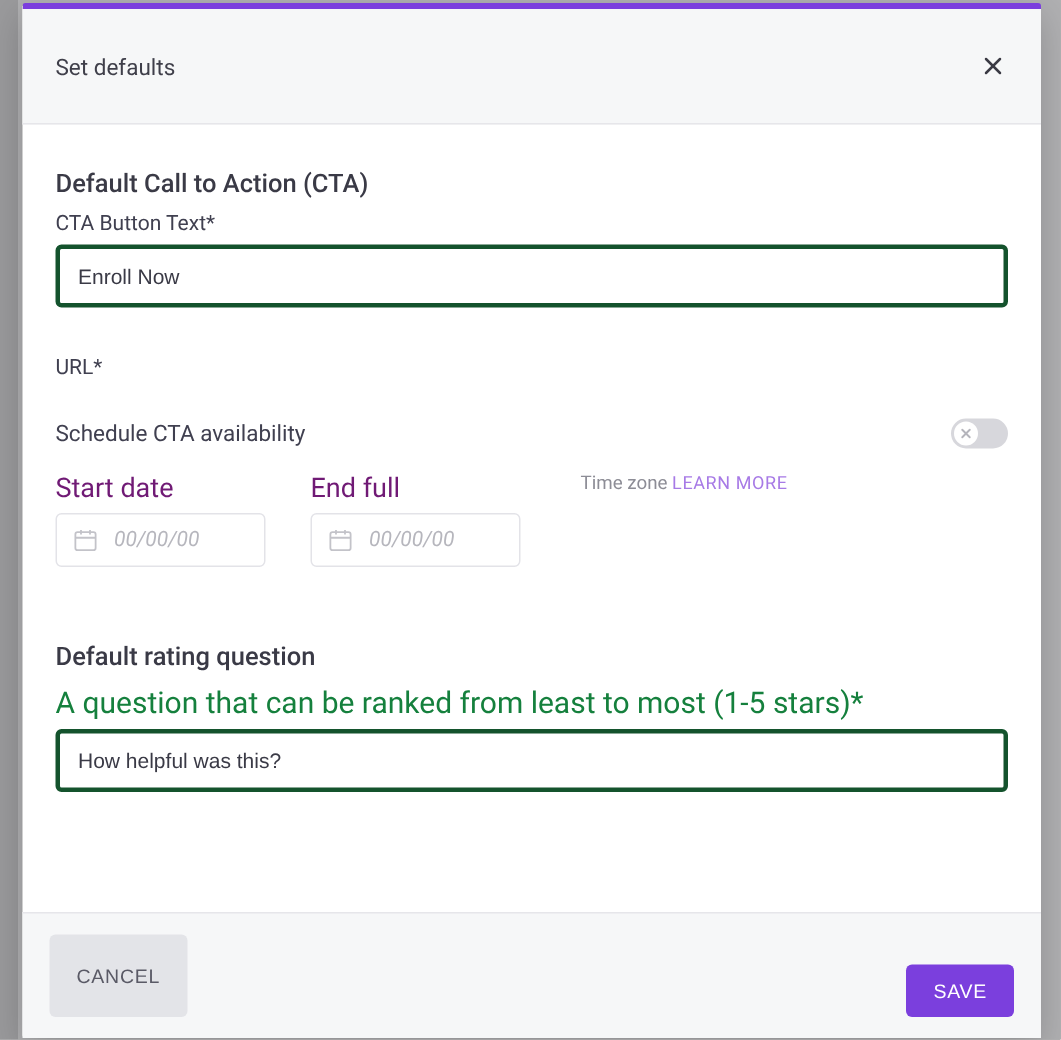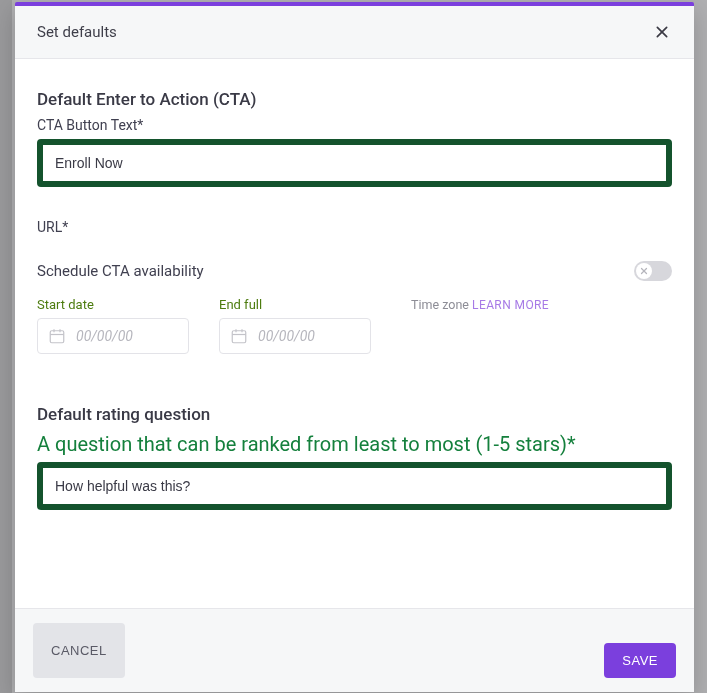--- a/index.html
+++ b/index.html
@@ -22,23 +22,23 @@
     background: #ffffff;
     border-top: 4px solid #7b3fdd;
     box-shadow: 0 8px 24px rgba(0,0,0,.2);
     display: flex;
     flex-direction: column;
     border-radius: 2px;
   }
   .modal-header {
     background: #f6f7f8;
     border-bottom: 1px solid #e6e6ea;
-    padding: 16px 22px;
-    display: flex;
-    align-items: center;
+    padding: 28px 22px;
+    display: flex;
+    align-items: flex-end;
     justify-content: space-between;
   }
   .modal-title {
     font-size: 15px;
     color: #3f3f4a;
   }
   .close-btn {
     width: 20px; height: 20px;
     display: flex; align-items: center; justify-content: center;
     cursor: pointer;
@@ -64,21 +64,21 @@
     margin-bottom: 6px;
     margin-top: 2px;
   }
   .field-sublabel {
     font-size: 20px;
     color: #15803d;
     margin-bottom: 6px;
   }
   .text-input {
     width: 100%;
-    border: 6px solid #14532d;
+    border: 3px solid #14532d;
     border-radius: 4px;
     padding: 10px 12px;
     font-size: 14px;
     color: #3a3a46;
     background: #fff;
     outline: none;
   }
   .text-input::placeholder {
     color: #b2b2ba;
     font-style: italic;
@@ -114,26 +114,26 @@
 
   .dates-row {
     display: flex;
     gap: 30px;
     margin-top: 16px;
     align-items: flex-start;
     color: #8d8d96;
   }
   .date-col { display:flex; flex-direction:column; }
   .date-col .mini-label {
-    font-size: 13px;
-    color: #4d7c0f;
+    font-size: 18px;
+    color: #701a75;
     margin-bottom: 6px;
   }
   .date-box {
-    width: 152px;
+    width: 140px;
     border: 1px solid #e3e3e8;
     border-radius: 4px;
     padding: 8px 10px;
     display: flex;
     align-items: center;
     gap: 10px;
     color: #b6b6bd;
     font-style: italic;
     background: #fff;
     cursor: default;
@@ -182,21 +182,21 @@
       <div class="close-btn">
         <svg viewBox="0 0 24 24" fill="none" stroke="currentColor" stroke-width="2.5" stroke-linecap="round">
           <line x1="5" y1="5" x2="19" y2="19"></line>
           <line x1="19" y1="5" x2="5" y2="19"></line>
         </svg>
       </div>
     </div>
 
     <div class="modal-body">
 
-      <div class="section-title">Default Enter to Action (CTA)</div>
+      <div class="section-title">Default Call to Action (CTA)</div>
       <div class="field-label">CTA Button Text*</div>
       <input class="text-input" type="text" value="Enroll Now" style="">
 
       <div class="gap-lg"></div>
 
       <div class="field-label">URL*</div>
 
       <div class="schedule-row">
         <div class="schedule-label">Schedule CTA availability</div>
         <div class="toggle">

